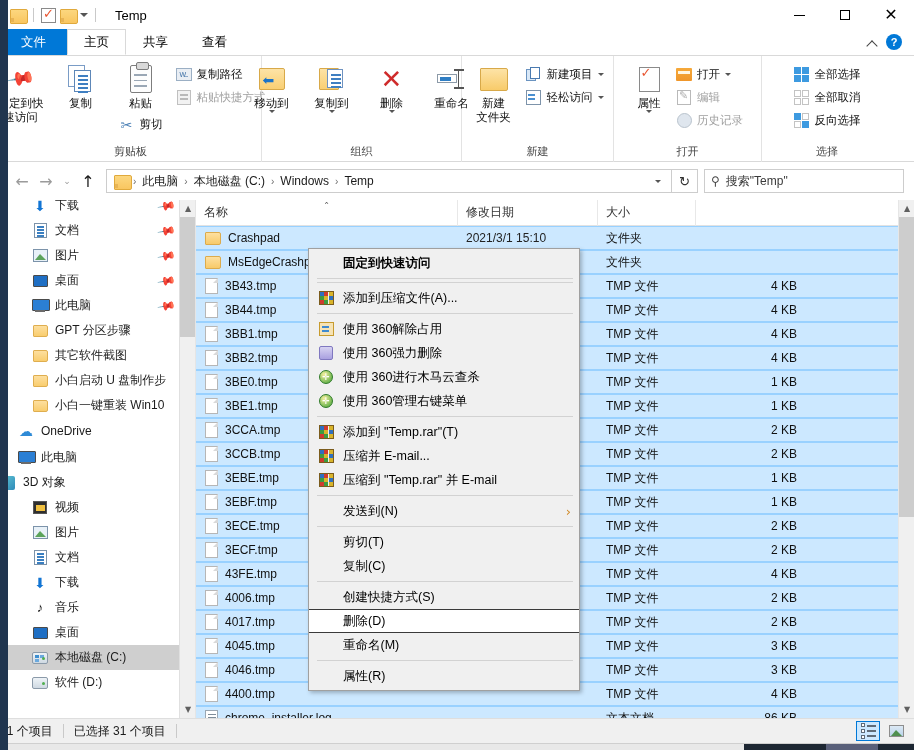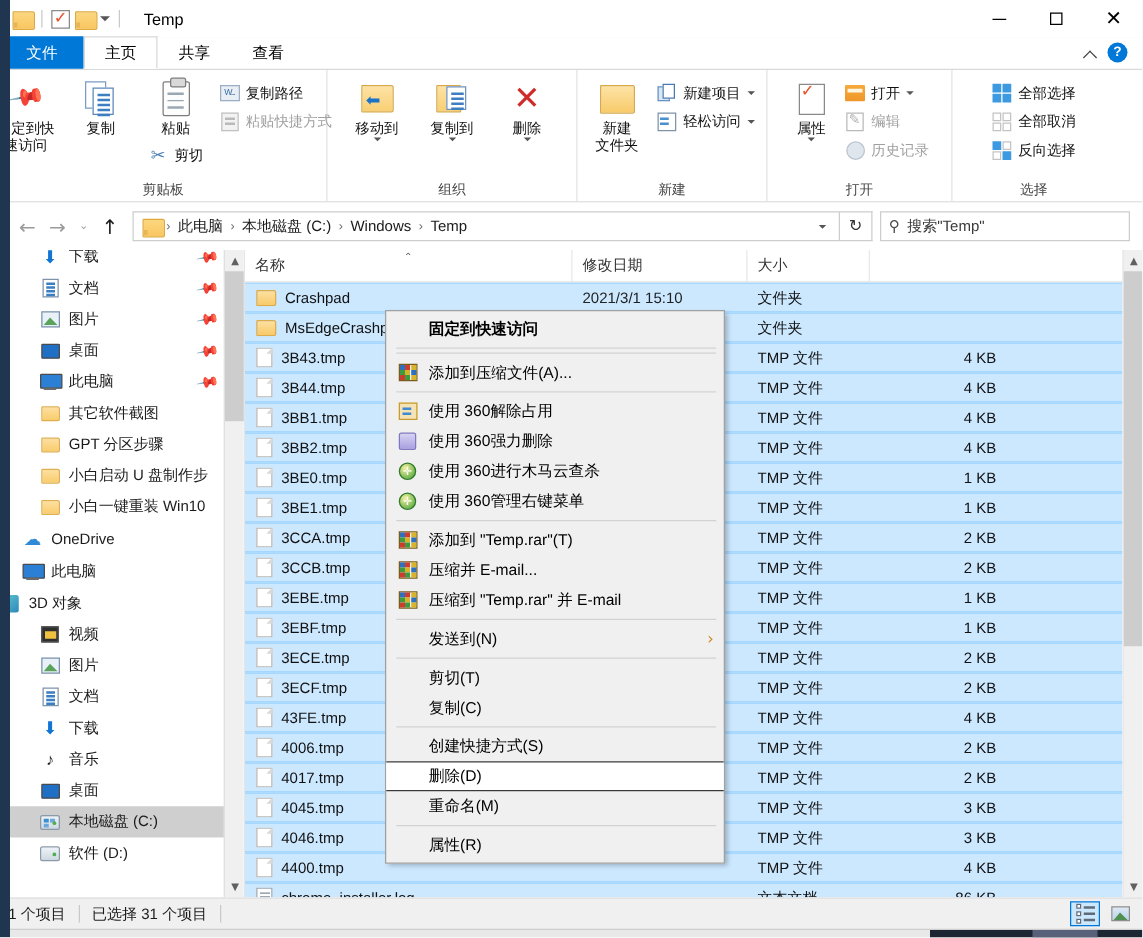--- a/index.html
+++ b/index.html
@@ -555,20 +555,29 @@
           <span>复制到</span>
           <span class="caret-down sm"></span>
         </div>
         <div class="big-btn">
           <span class="bicon">
               <span class="x-ico">✕</span>
             </span>
           <span>删除</span>
           <span class="caret-down sm"></span>
         </div>
+        <div class="big-btn">
+          <span class="bicon">
+              <span class="ren-ico">
+                <span class="bar"></span>
+                <span class="cur"></span>
+              </span>
+            </span>
+          <span>重命名</span>
+        </div>
       </div>
       <div class="rgroup-label">组织</div>
     </div>
 
     <div class="rgroup" style="width:152px">
       <div class="rgroup-body">
         <div class="big-btn" style="width:54px">
           <span class="bicon">
               <span class="bigfolder"></span>
             </span>
@@ -737,27 +746,27 @@
           <span class="ni-ico">
               <span class="nv-pc"></span>
             </span>
           <span>此电脑</span>
           <span class="pin">📌</span>
         </div>
         <div class="navitem" style="padding-left:32px">
           <span class="ni-ico">
               <span class="nv-folder"></span>
             </span>
+          <span>GPT 分区步骤</span>
+        </div>
+        <div class="navitem" style="padding-left:32px">
+          <span class="ni-ico">
+              <span class="nv-folder"></span>
+            </span>
           <span>其它软件截图</span>
-        </div>
-        <div class="navitem" style="padding-left:32px">
-          <span class="ni-ico">
-              <span class="nv-folder"></span>
-            </span>
-          <span>GPT 分区步骤</span>
         </div>
         <div class="navitem" style="padding-left:32px">
           <span class="ni-ico">
               <span class="nv-folder"></span>
             </span>
           <span>小白启动 U 盘制作步</span>
         </div>
         <div class="navitem" style="padding-left:32px">
           <span class="ni-ico">
               <span class="nv-folder"></span>

